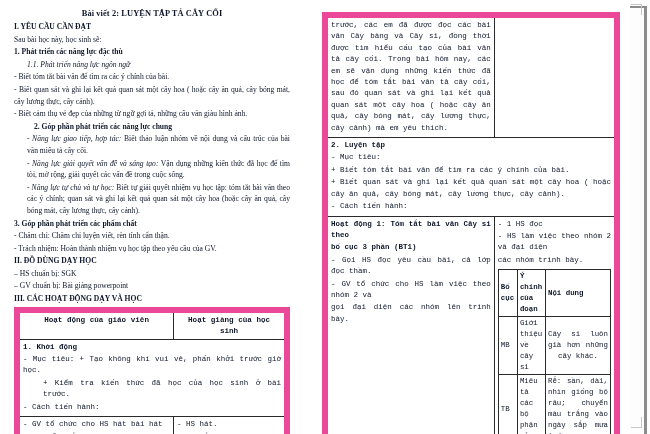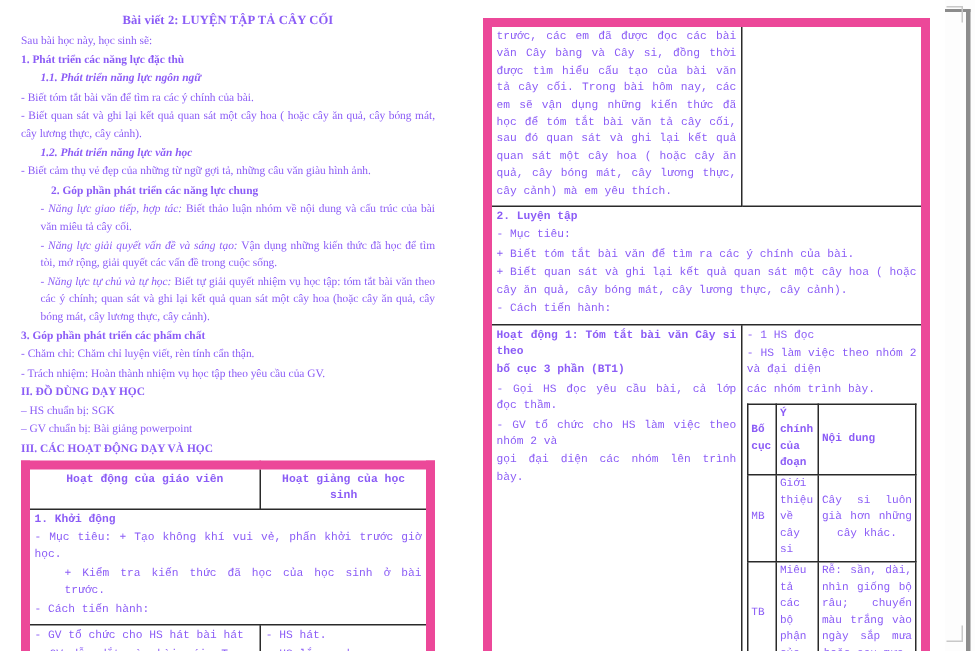--- a/index.html
+++ b/index.html
@@ -88,37 +88,37 @@
     grid-template-columns: 2px 2px;
     grid-template-rows: 2px 2px 2px;
     gap: 1.5px;
   }
   .drag-handle i {
     display: block; width: 2px; height: 2px;
     background: #8a8a8a; border-radius: 50%;
   }
 
   
-  .doc { color: #8b5cf6; }
+  .doc { color: #0f172a; }
   .title {
     text-align: center;
     font-weight: bold;
     font-size: 8.4px;
     line-height: 11px;
     margin: 4px 0 2px 0;
     letter-spacing: .1px;
   }
   p {
     margin: 0 0 1px 0;
     font-size: 7.6px;
     line-height: 11.6px;
     text-align: justify;
   }
   p.h { font-weight: bold; }
-  p.bi { font-weight: bold; font-style: italic; }
+  p.bi { font-weight: normal; font-style: italic; }
   p.ind1 { padding-left: 13px; }
   p.ind2 { padding-left: 20px; }
   .lead-i { font-style: italic; }
 
   
   table {
     border-collapse: collapse;
     width: 100%;
     table-layout: fixed;
   }
@@ -179,26 +179,26 @@
     <i></i>
       <i></i>
     <i></i>
       <i></i>
   </div>
 
   <div class="page page-left doc">
 
     <p class="title">Bài viết 2: LUYỆN TẬP TẢ CÂY CỐI</p>
 
+    <p class="h">I. YÊU CẦU CẦN ĐẠT</p>
     <p>Sau bài học này, học sinh sẽ:</p>
     <p class="h">1. Phát triển các năng lực đặc thù</p>
     <p class="bi ind1">1.1. Phát triển năng lực ngôn ngữ</p>
     <p>- Biết tóm tắt bài văn để tìm ra các ý chính của bài.</p>
     <p>- Biết quan sát và ghi lại kết quả quan sát một cây hoa ( hoặc cây ăn quả, cây bóng mát, cây lương thực, cây cảnh).</p>
-    <p class="bi ind1">1.2. Phát triển năng lực văn học</p>
     <p>- Biết cảm thụ vẻ đẹp của những từ ngữ gợi tả, những câu văn giàu hình ảnh.</p>
     <p class="h ind2">2. Góp phần phát triển các năng lực chung</p>
     <p class="ind1"><span class="lead-i">- Năng lực giao tiếp, hợp tác:</span><span> Biết thảo luận nhóm về nội dung và cấu trúc của bài văn miêu tả cây cối.</span></p>
     <p class="ind1"><span class="lead-i">- Năng lực giải quyết vấn đề và sáng tạo:</span><span> Vận dụng những kiến thức đã học để tìm tòi, mở rộng, giải quyết các vấn đề trong cuộc sống.</span></p>
     <p class="ind1"><span class="lead-i">- Năng lực tự chủ và tự học:</span><span> Biết tự giải quyết nhiệm vụ học tập: tóm tắt bài văn theo các ý chính; quan sát và ghi lại kết quả quan sát một cây hoa (hoặc cây ăn quả, cây bóng mát, cây lương thực, cây cảnh).</span></p>
     <p class="h">3. Góp phần phát triển các phẩm chất</p>
     <p>- Chăm chỉ: Chăm chỉ luyện viết, rèn tính cẩn thận.</p>
     <p>- Trách nhiệm: Hoàn thành nhiệm vụ học tập theo yêu cầu của GV.</p>
     <p class="h">II. ĐỒ DÙNG DẠY HỌC</p>
     <p>– HS chuẩn bị: SGK</p>

